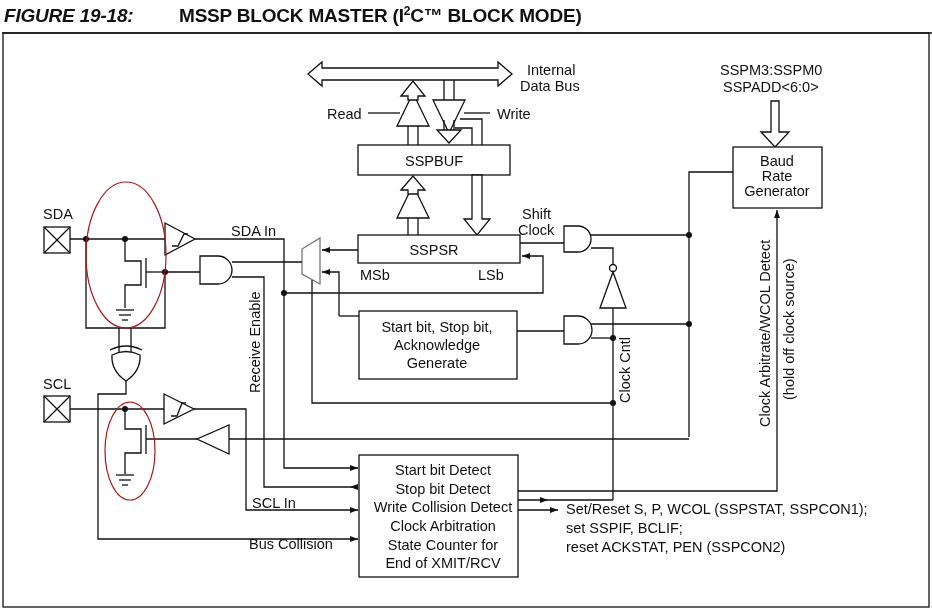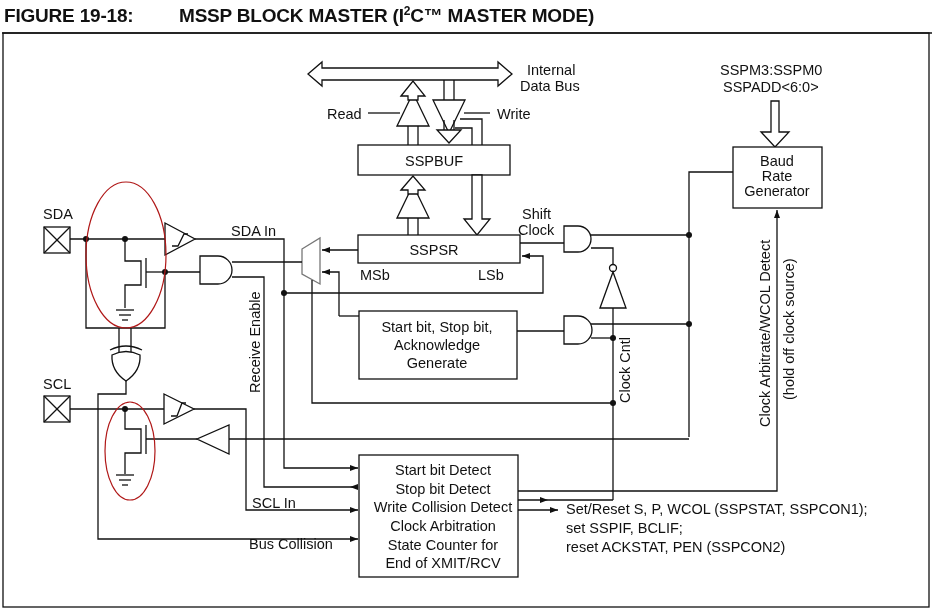--- a/index.html
+++ b/index.html
@@ -2,37 +2,37 @@
 <html><head>
 <meta charset="utf-8">
 <style>
   html, body { margin: 0; padding: 0; background: #ffffff; }
   body { width: 932px; height: 610px; position: relative; overflow: hidden; }
   .fig-title {
     position: absolute; left: 4px; top: 4px; height: 28px;
     font-family: "Liberation Sans", sans-serif; font-weight: bold; font-size: 19px;
     color: #111; white-space: nowrap; letter-spacing: -0.2px;
   }
-  .fig-title .num { display: inline-block; width: 175px; }
+  .fig-title .num { display: inline-block; width: 175px; font-style: italic; }
   .fig-title sup { font-size: 12px; }
   svg#diagram { position: absolute; left: 0; top: 0; }
   svg text { font-family: "Liberation Sans", sans-serif; fill: #111; }
   .w { stroke: #111; stroke-width: 1.3; fill: none; }
   .g { stroke: #111; stroke-width: 1.3; fill: #fff; }
   .gray { stroke: #777; stroke-width: 1.3; fill: #fff; }
   .dot { fill: #111; }
   .red { stroke: #b01818; stroke-width: 1.2; fill: none; }
   .lbl { font-size: 14.5px; }
   .blk { font-size: 14.5px; text-anchor: middle; }
 </style>
 </head>
 <body>
 
 <div class="fig-title">
-  <span class="num">FIGURE 19-18:</span><span>MSSP BLOCK MASTER (I</span><sup>2</sup><span>C™ MASTER MODE)</span>
+  <span class="num">FIGURE 19-18:</span><span>MSSP BLOCK MASTER (I</span><sup>2</sup><span>C™ BLOCK MODE)</span>
 </div>
 
 <svg id="diagram" width="932" height="610" viewBox="0 0 932 610">
   <defs>
     <marker id="arr" markerWidth="8" markerHeight="6" refX="8" refY="3" orient="auto" markerUnits="userSpaceOnUse">
       <path d="M0,0 L8,3 L0,6 Z" fill="#111"></path>
     </marker>
   </defs>
 
   <line x1="2" y1="33" x2="932" y2="33" stroke="#111" stroke-width="1.5"></line>

